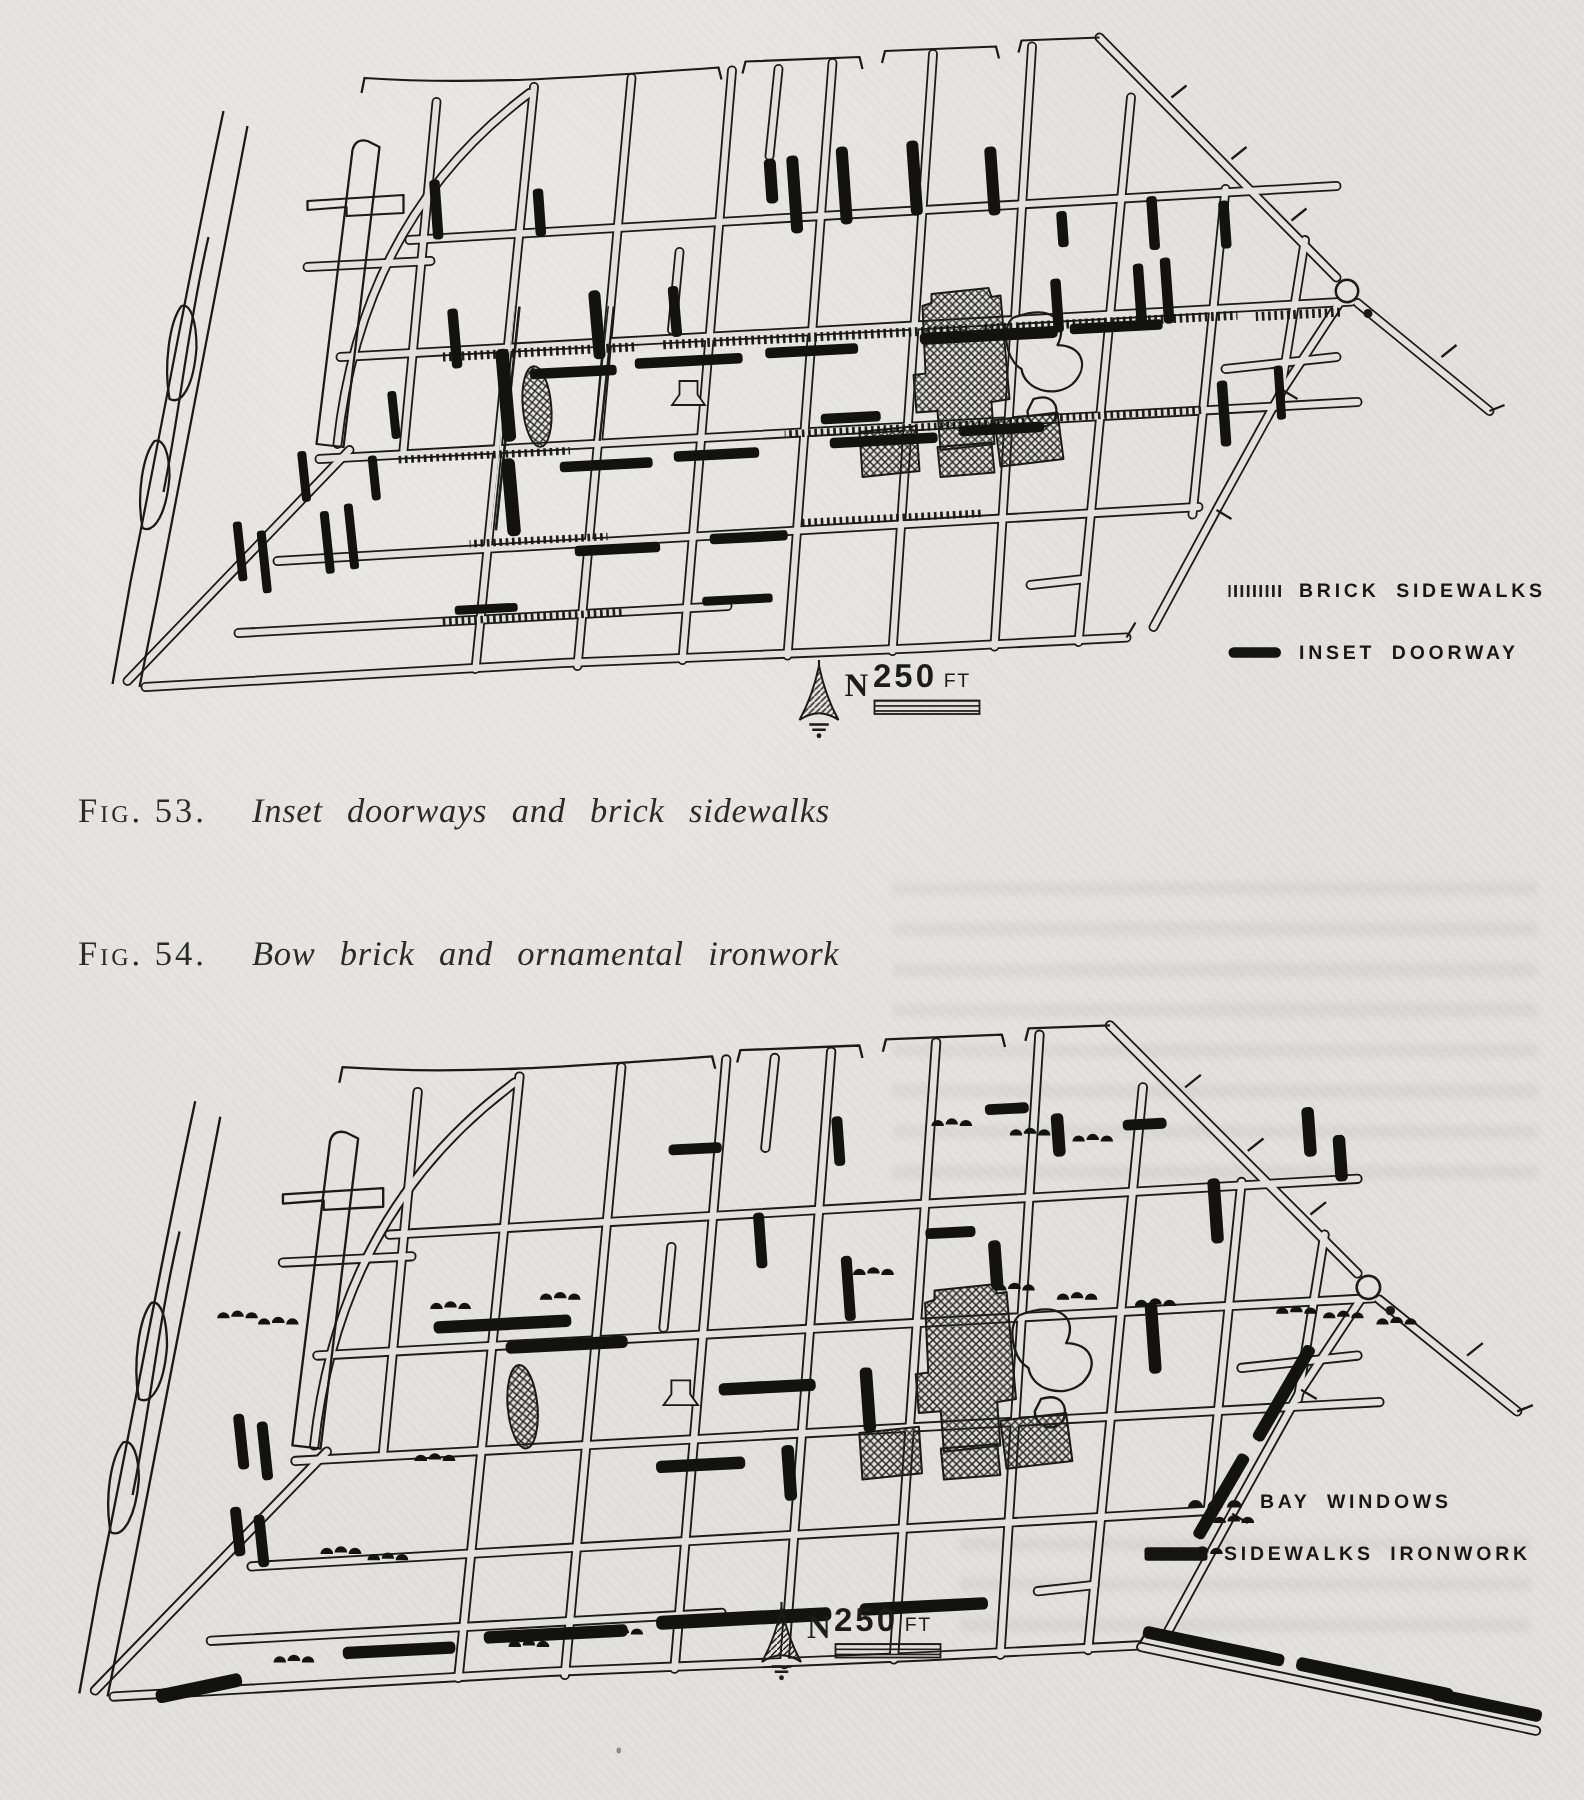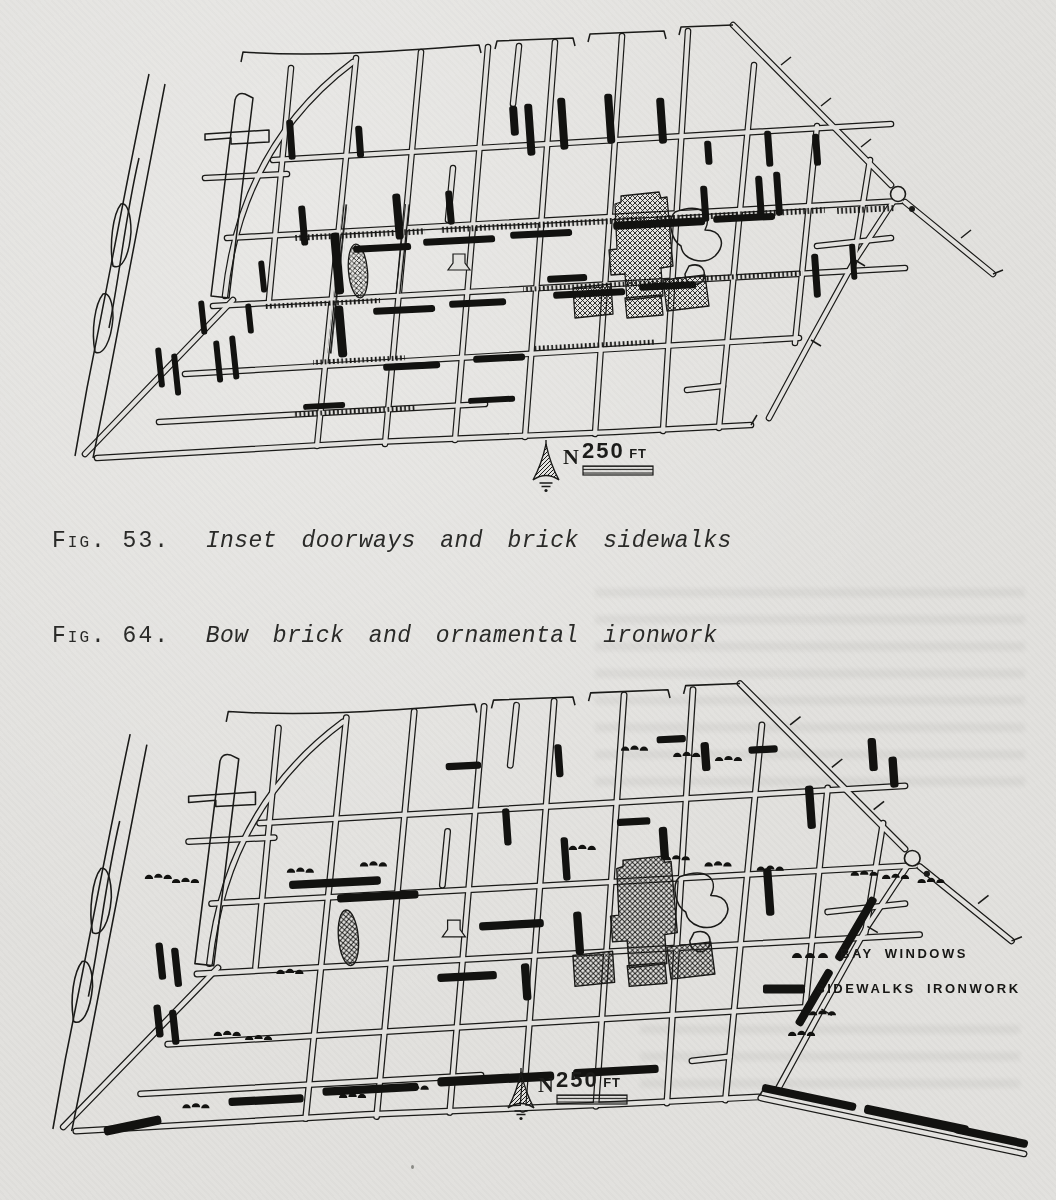--- a/index.html
+++ b/index.html
@@ -5,34 +5,34 @@
   html,body{margin:0;padding:0;}
   body{width:1056px;height:1200px;background:#e2e1de;font-family:"Liberation Sans",sans-serif;}
   .page{position:relative;width:1056px;height:1200px;overflow:hidden;
         background:
           radial-gradient(ellipse at 30% 20%, rgba(255,255,255,.25), rgba(0,0,0,0) 60%),
           repeating-linear-gradient(47deg, rgba(120,120,118,.035) 0 2px, rgba(0,0,0,0) 2px 5px),
           #e2e1de;}
   svg{overflow:visible;display:block;}
   .map-svg{position:absolute;}
   
-  .caption{position:absolute;font-family:Liberation Mono, monospace;color:#2a2a28;white-space:nowrap;}
+  .caption{position:absolute;font-family:Liberation Serif, serif;color:#2a2a28;white-space:nowrap;}
   .fig-label{font-size:23px;font-variant:small-caps;letter-spacing:2px;margin-right:26px;}
   .fig-title{font-size:23px;font-style:italic;word-spacing:10px;letter-spacing:.5px;}
   
   .legend{position:absolute;color:#171715;}
   .legend-row{display:flex;align-items:center;margin-bottom:26px;white-space:nowrap;}
   .legend-row .sym{margin-right:10px;flex:none;}
   .legend-label{font-size:13px;font-weight:bold;letter-spacing:2.5px;word-spacing:5px;}
   
   .north{position:absolute;display:flex;align-items:flex-start;}
   .north-n{font-size:22px;font-weight:bold;color:#1c1c1a;margin:4px 0 0 2px;font-family:"Liberation Serif",serif;}
   .scalebar{position:absolute;color:#1c1c1a;}
   .scale-text{font-size:22px;font-weight:bold;letter-spacing:2px;line-height:20px;}
-  .scale-unit{font-size:13px;font-weight:bold;letter-spacing:1px;}
+  .scale-unit{font-size:13px;font-weight:normal;letter-spacing:1px;}
   .scale-rule{margin-top:3px;}
   
   .bleed{position:absolute;opacity:.055;filter:blur(2px);
          background:repeating-linear-gradient(180deg,#44433f 0 9px,rgba(0,0,0,0) 9px 27px);}
   .speck{position:absolute;background:#8a8a86;border-radius:50%;}
 </style>
 </head>
 <body>
 
 <div class="page">
@@ -198,20 +198,34 @@
         <rect x="498" y="284" width="72" height="7" rx="2.692307692307692" transform="rotate(-3 498 284)"></rect>
         <rect x="584" y="276" width="57" height="7" rx="2.692307692307692" transform="rotate(-3 584 276)"></rect>
         <rect x="328" y="356" width="57" height="7" rx="2.692307692307692" transform="rotate(-3 328 356)"></rect>
         <rect x="418" y="348" width="52" height="7" rx="2.692307692307692" transform="rotate(-3 418 348)"></rect>
         <rect x="248" y="396" width="42" height="6" rx="2.3076923076923075" transform="rotate(-3 248 396)"></rect>
         <rect x="413" y="390" width="47" height="6" rx="2.3076923076923075" transform="rotate(-3 413 390)"></rect>
         <rect x="492" y="268" width="40" height="7" rx="2.692307692307692" transform="rotate(-3 492 268)"></rect>
       </g>
     </svg>
 
+  <div class="legend" style="left:818px;top:386px">
+    <div class="legend-row">
+      <svg class="sym" width="38" height="10">
+        <rect x="1" y="1" width="36" height="8" fill="url(#bs)"></rect>
+      </svg>
+      <span class="legend-label">BRICK SIDEWALKS</span>
+    </div>
+    <div class="legend-row">
+      <svg class="sym" width="38" height="10">
+        <rect x="1" y="1.5" width="35" height="7" rx="3.5" fill="#141412"></rect>
+      </svg>
+      <span class="legend-label">INSET DOORWAY</span>
+    </div>
+  </div>
 
   <div class="north" style="left:531px;top:440px">
     <svg width="30" height="52">
       <path d="M15,0 L15,6" stroke="#1a1a18" stroke-width="1.4"></path>
       <path d="M15,4 C18,18 23,31 28,40 Q15,31 2,40 C7,31 12,18 15,4 Z" fill="url(#dh)" stroke="#1a1a18" stroke-width="1.3"></path>
       <path d="M8.5,43 L21.5,43 M10.5,46.5 L19.5,46.5" stroke="#1a1a18" stroke-width="1.6"></path>
       <circle cx="15" cy="50.5" r="1.6" fill="#1a1a18"></circle>
     </svg>
     <span class="north-n">N</span>
   </div>
@@ -221,21 +235,21 @@
     <svg class="scale-rule" width="72" height="11">
       <rect x="1" y="1" width="70" height="9" fill="url(#hs)" stroke="#1a1a18" stroke-width="1.2"></rect>
     </svg>
   </div>
 
   <p class="caption" style="left:52px;top:512px">
     <span class="fig-label">Fig. 53.</span>
     <span class="fig-title">Inset doorways and brick sidewalks</span>
   </p>
   <p class="caption" style="left:52px;top:607px">
-    <span class="fig-label">Fig. 64.</span>
+    <span class="fig-label">Fig. 54.</span>
     <span class="fig-title">Bow brick and ornamental ironwork</span>
   </p>
 
   <div class="bleed" style="left:595px;top:588px;width:430px;height:215px"></div>
   <div class="bleed" style="left:640px;top:1025px;width:380px;height:80px"></div>
   <div class="speck" style="left:411px;top:1165px;width:3px;height:4px"></div>
 
   <svg id="map2" class="map-svg" style="left:32px;top:666px" width="992" height="494" viewBox="0 0 950 478" preserveAspectRatio="none">
       <g fill="none" stroke="#1a1a18" stroke-width="6.6" stroke-linecap="round">
         <path d="M678,17 L836,177"></path>
@@ -388,21 +402,21 @@
         <path d="M174,358 a4,4 0 0 1 8,0 Z M183,357 a4,4 0 0 1 8,0 Z M192,358 a4,4 0 0 1 8,0 Z"></path>
         <path d="M204,362 a4,4 0 0 1 8,0 Z M213,361 a4,4 0 0 1 8,0 Z M222,362 a4,4 0 0 1 8,0 Z"></path>
         <path d="M294,418 a4,4 0 0 1 8,0 Z M303,417 a4,4 0 0 1 8,0 Z M312,418 a4,4 0 0 1 8,0 Z"></path>
         <path d="M354,410 a4,4 0 0 1 8,0 Z M363,409 a4,4 0 0 1 8,0 Z M372,410 a4,4 0 0 1 8,0 Z"></path>
         <path d="M144,428 a4,4 0 0 1 8,0 Z M153,427 a4,4 0 0 1 8,0 Z M162,428 a4,4 0 0 1 8,0 Z"></path>
         <path d="M724,358 a4,4 0 0 1 8,0 Z M733,357 a4,4 0 0 1 8,0 Z M742,358 a4,4 0 0 1 8,0 Z"></path>
         <path d="M744,338 a4,4 0 0 1 8,0 Z M753,337 a4,4 0 0 1 8,0 Z M762,338 a4,4 0 0 1 8,0 Z"></path>
       </g>
     </svg>
 
-  <div class="legend" style="left:762px;top:946px">
+  <div class="legend" style="left:762px;top:993px">
     <div class="legend-row" style="margin-left:28px;margin-bottom:20px">
       <svg class="sym" width="40" height="11">
         <path d="M2,10 a5,5 0 0 1 10,0 Z M15,10 a5,5 0 0 1 10,0 Z M28,10 a5,5 0 0 1 10,0 Z" fill="#141412"></path>
       </svg>
       <span class="legend-label">BAY WINDOWS</span>
     </div>
     <div class="legend-row">
       <svg class="sym" width="44" height="12">
         <rect x="1" y="1.5" width="42" height="9" rx="2" fill="#141412"></rect>
       </svg>

